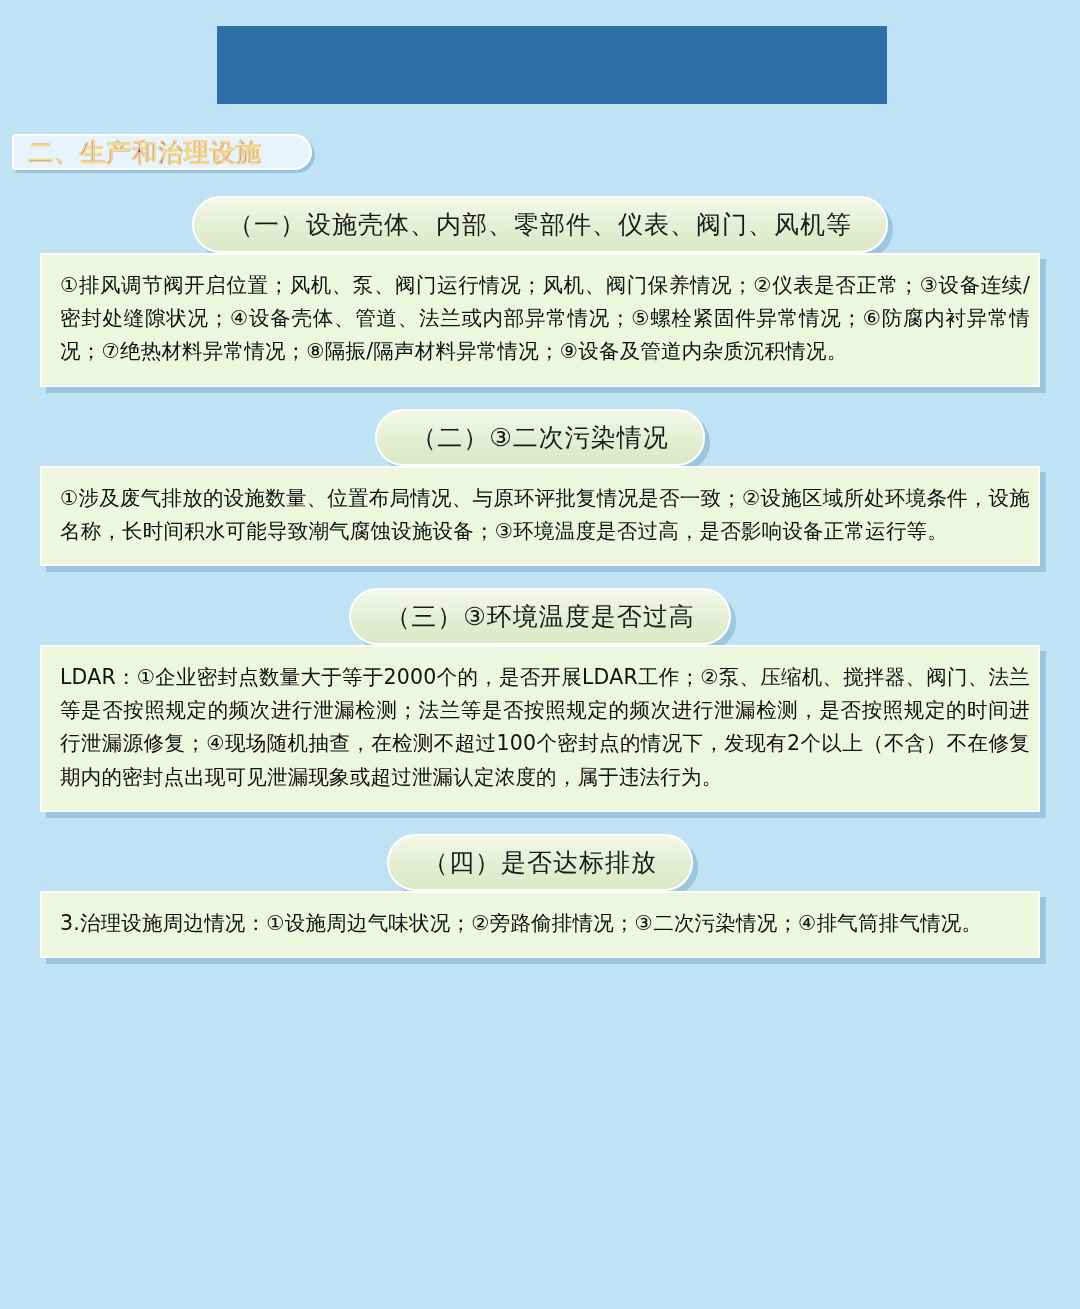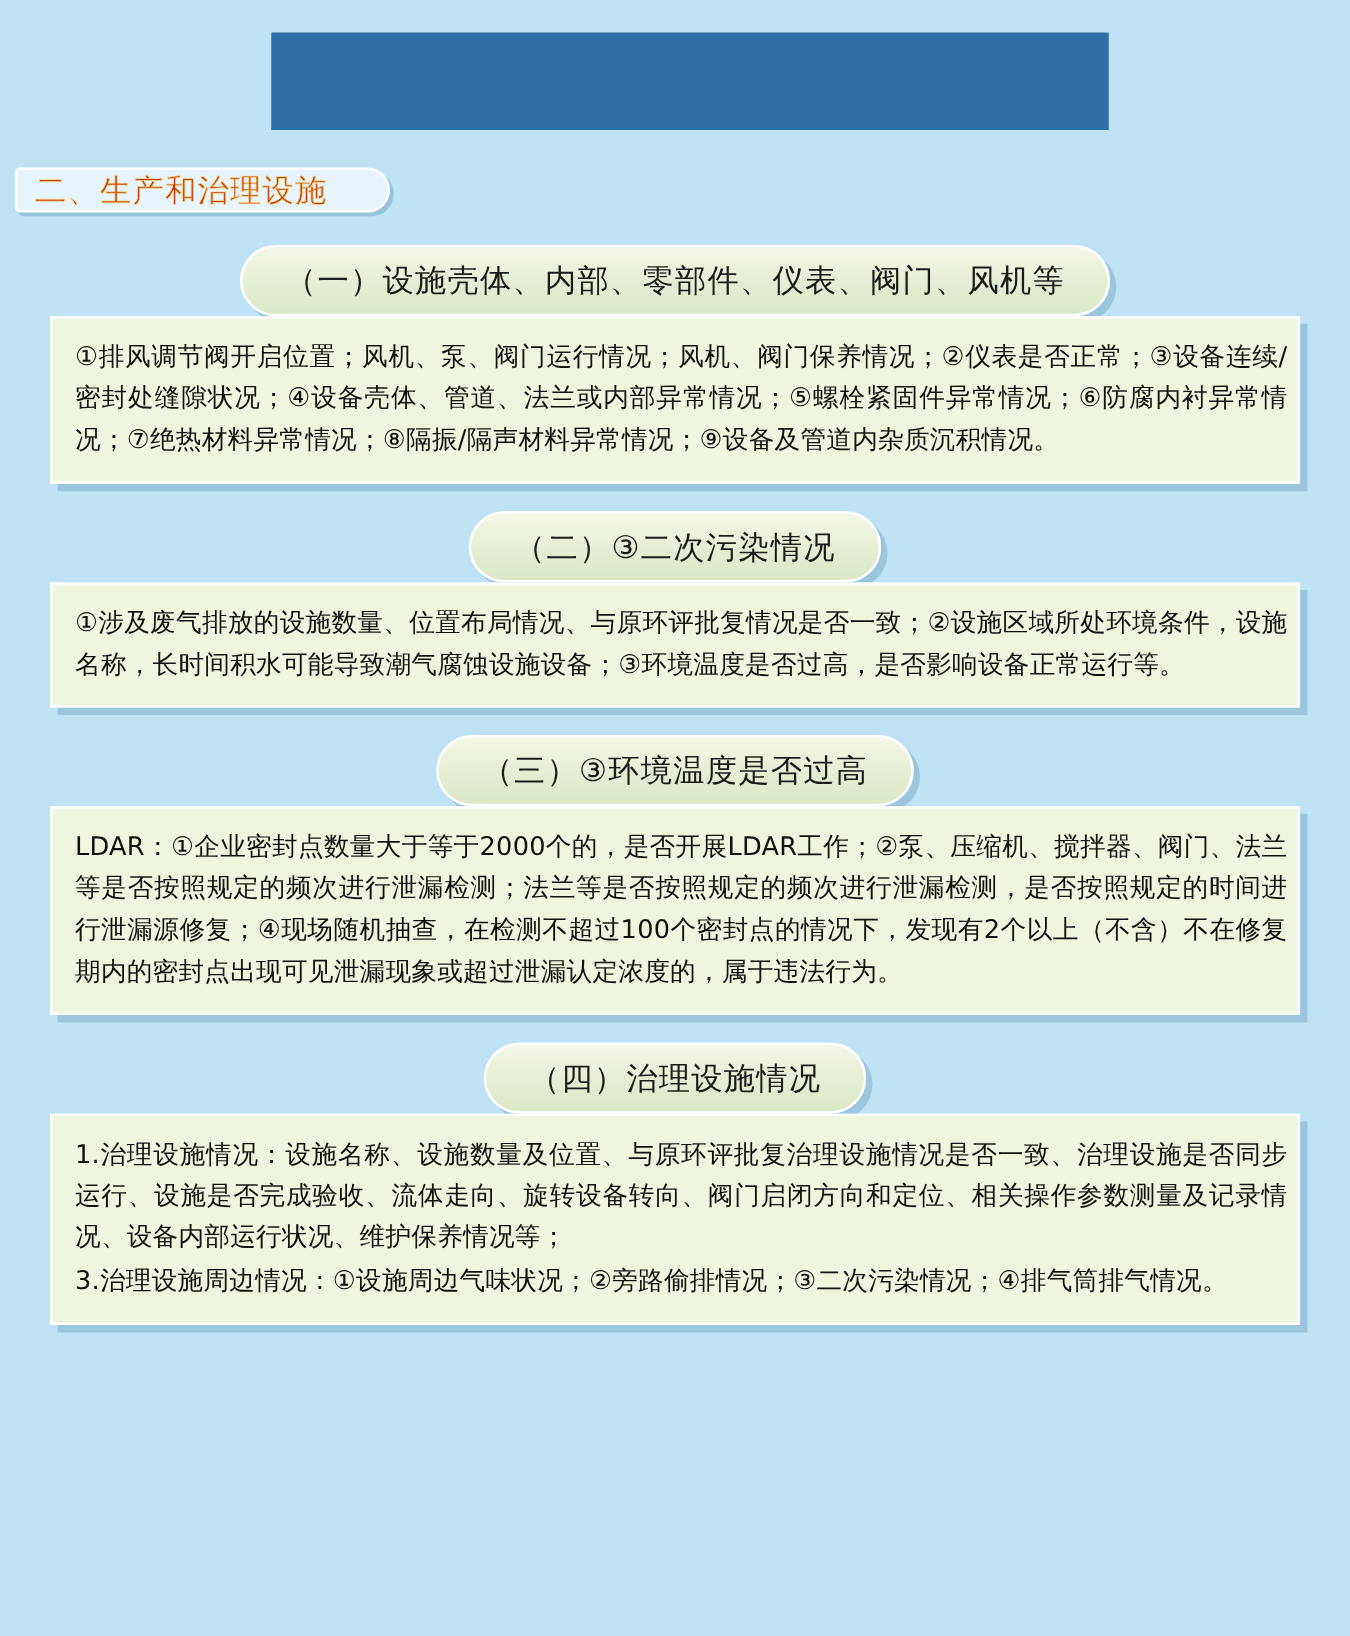--- a/index.html
+++ b/index.html
@@ -75,22 +75,22 @@
     border-radius: 4px 18px 18px 4px;
     box-sizing: border-box;
     display: flex;
     align-items: center;
     padding-left: 14px;
     box-shadow: 3px 3px 0 rgba(120,170,200,0.55);
   }
   .section-tag-label {
     font-family: "DejaVu Sans", "Liberation Sans", sans-serif;
     font-size: 25px;
-    font-weight: normal;
-    color: #c2410c;
+    font-weight: bold;
+    color: #6d28d9;
     -webkit-text-stroke: 0.6px #f5d98d;
     letter-spacing: 1px;
     white-space: nowrap;
   }
 
   
   .pill-row {
     display: flex;
     justify-content: center;
     margin-top: 22px;
@@ -160,18 +160,17 @@
 </div>
 
 <div class="pill-row">
   <div class="pill">（三）③环境温度是否过高</div>
 </div>
 <div class="panel">
   <p>LDAR：①企业密封点数量大于等于2000个的，是否开展LDAR工作；②泵、压缩机、搅拌器、阀门、法兰等是否按照规定的频次进行泄漏检测；法兰等是否按照规定的频次进行泄漏检测，是否按照规定的时间进行泄漏源修复；④现场随机抽查，在检测不超过100个密封点的情况下，发现有2个以上（不含）不在修复期内的密封点出现可见泄漏现象或超过泄漏认定浓度的，属于违法行为。</p>
 </div>
 
 <div class="pill-row">
-  <div class="pill">（四）治理设施情况</div>
+  <div class="pill">（四）是否达标排放</div>
 </div>
 <div class="panel">
-  <p>1.治理设施情况：设施名称、设施数量及位置、与原环评批复治理设施情况是否一致、治理设施是否同步运行、设施是否完成验收、流体走向、旋转设备转向、阀门启闭方向和定位、相关操作参数测量及记录情况、设备内部运行状况、维护保养情况等；</p>
   <p>3.治理设施周边情况：①设施周边气味状况；②旁路偷排情况；③二次污染情况；④排气筒排气情况。</p>
 </div>
 
 </body></html>

